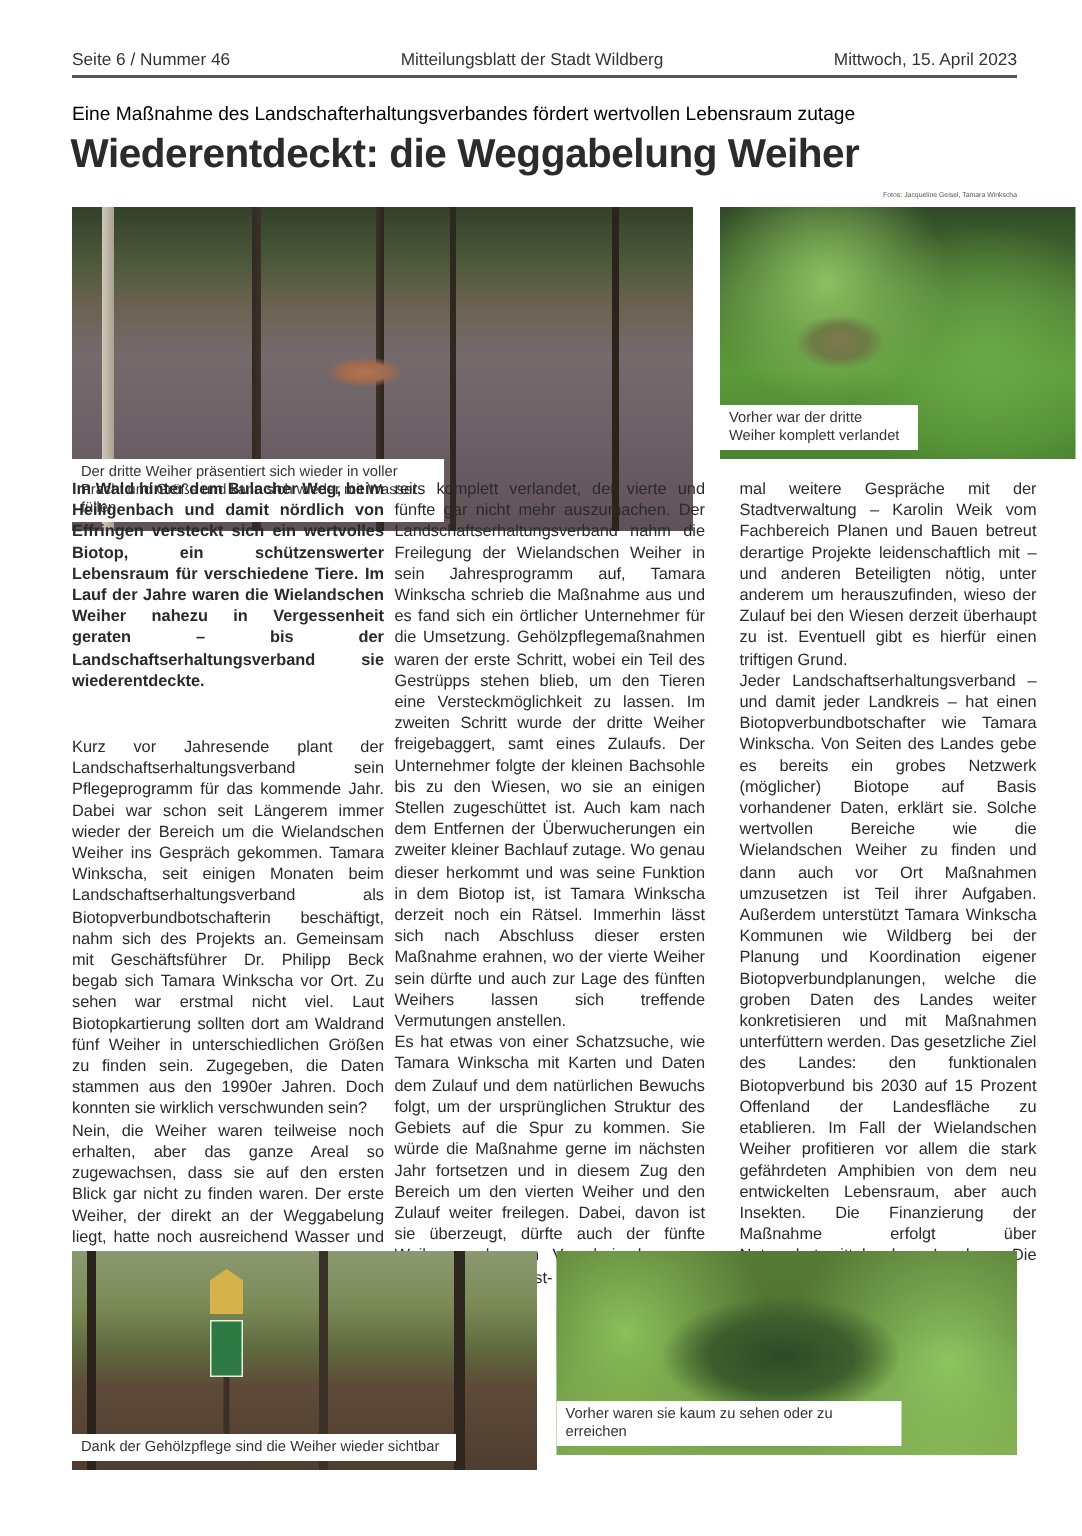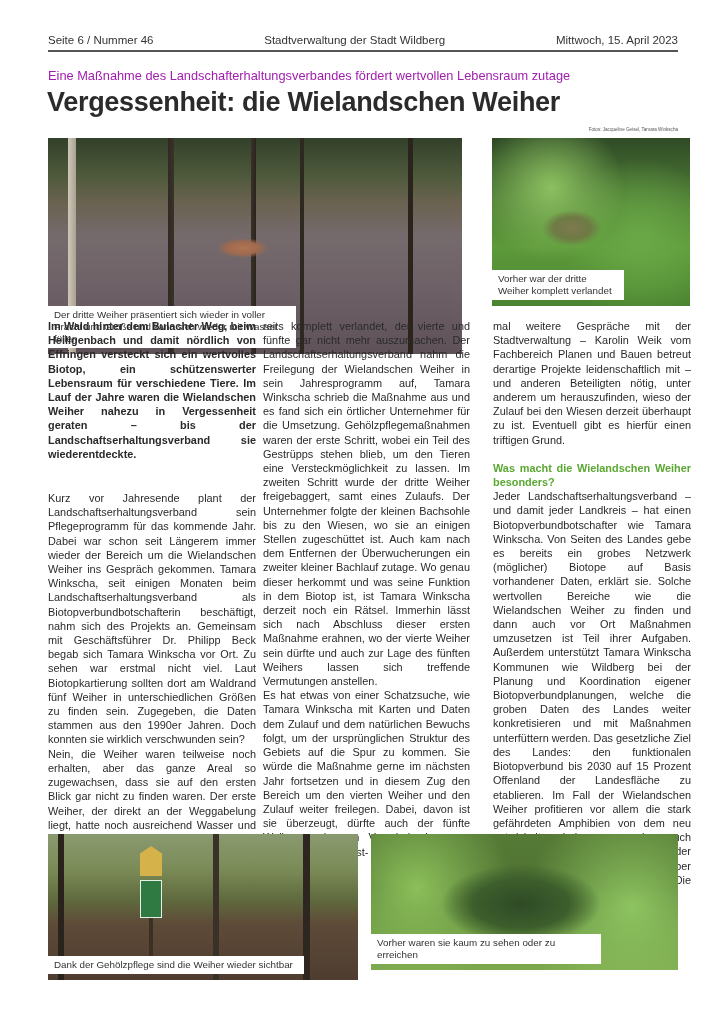--- a/index.html
+++ b/index.html
@@ -4,48 +4,47 @@
 <style>
   html, body { margin: 0; padding: 0; background: #ffffff; }
   body { width: 721px; height: 1024px; position: relative; overflow: hidden;
          font-family: "Liberation Sans", sans-serif; color: #2a2a2a; }
 
   .header { position: absolute; left: 48px; top: 34px; width: 630px; height: 18px;
             display: flex; justify-content: space-between; align-items: flex-start;
             font-size: 11.5px; color: #333; }
   .header-rule { position: absolute; left: 48px; top: 50px; width: 630px; height: 1.5px; background: #555; }
 
-  .kicker { position: absolute; left: 48px; top: 68px; font-size: 12.8px; color: #a21caf; white-space: nowrap; text-align: right; }
+  .kicker { position: absolute; left: 48px; top: 68px; font-size: 12.8px; color: #000000; white-space: nowrap; text-align: right; }
   .headline { position: absolute; left: 47px; top: 87px; font-size: 27px; font-weight: bold;
               color: #2b2b2b; letter-spacing: -0.3px; white-space: nowrap; }
   .credit { position: absolute; right: 43px; top: 127px; font-size: 4.6px; color: #555; white-space: nowrap; }
 
   .photo { position: absolute; overflow: hidden; }
   .photo .caption { position: absolute; left: 0; bottom: 6px; background: #ffffff;
                     font-size: 9.8px; line-height: 12px; color: #333; padding: 3px 6px 3px 6px; }
 
   
   #photo1 { left: 48px; top: 138px; width: 414px; height: 216px;
     background:
       radial-gradient(ellipse 26px 10px at 195px 110px, #b07452 0%, #a06a4e 60%, transparent 100%),
       linear-gradient(90deg, transparent 20px, #cfc7b8 20px, #a9a192 28px, transparent 28px,
                      transparent 120px, #2f2a22 120px, #3a3229 126px, transparent 126px,
                      transparent 203px, #3a3229 203px, #2a241d 208px, transparent 208px,
                      transparent 252px, #2d2820 252px, #2d2820 256px, transparent 256px,
                      transparent 360px, #2a241d 360px, #2a241d 365px, transparent 365px),
       linear-gradient(180deg, #33402a 0%, #4f5a3c 18%, #6a6250 30%, #756a6c 45%, #6d6167 70%, #5e5258 100%);
   }
   
-  #photo2 { left: 480px; top: 138px; width: 198px; height: 168px;
+  #photo2 { left: 480px; top: 138px; width: 237px; height: 168px;
     background:
       radial-gradient(ellipse 30px 18px at 80px 90px, #7d7a50 0%, #6e7a44 60%, transparent 100%),
       radial-gradient(circle at 30% 30%, #8cc061 0%, transparent 40%),
       radial-gradient(circle at 75% 60%, #6aa847 0%, transparent 45%),
       linear-gradient(180deg, #2f4a26 0%, #4d7a34 35%, #5d9a3a 65%, #4a8430 100%);
-    margin-left: 12px;
   }
   
   #photo3 { left: 48px; top: 834px; width: 310px; height: 146px;
     background:
       linear-gradient(90deg, transparent 10px, #2a231c 10px, #2a231c 16px, transparent 16px,
                      transparent 165px, #3a3128 165px, #3a3128 171px, transparent 171px,
                      transparent 255px, #2e2720 255px, #2e2720 262px, transparent 262px),
       linear-gradient(180deg, #8a9a70 0%, #7a8a56 25%, #5f6a3e 45%, #5e4a38 62%, #4e3d30 100%);
   }
   #photo3 .sign-top { position: absolute; left: 92px; top: 12px; width: 22px; height: 30px;
@@ -68,27 +67,27 @@
   .col .subhead { color: #5aa832; font-weight: bold; margin: 14px 0 0 0; }
   #col1 { left: 48px; top: 319px; width: 208px; }
   #col2 { left: 263px; top: 319px; width: 207px; }
   #col3 { left: 493px; top: 319px; width: 198px; }
 </style>
 </head>
 <body>
 
 <div class="header">
   <span>Seite 6 / Nummer 46</span>
-  <span>Stadtverwaltung der Stadt Wildberg</span>
+  <span>Mitteilungsblatt der Stadt Wildberg</span>
   <span>Mittwoch, 15. April 2023</span>
 </div>
 <div class="header-rule"></div>
 
 <div class="kicker">Eine Maßnahme des Landschafterhaltungsverbandes fördert wertvollen Lebensraum zutage</div>
-<div class="headline">Vergessenheit: die Wielandschen Weiher</div>
+<div class="headline">Wiederentdeckt: die Weggabelung Weiher</div>
 <div class="credit">Fotos: Jacqueline Geisel, Tamara Winkscha</div>
 
 <div class="photo" id="photo1">
   <div class="caption" style="width:236px">Der dritte Weiher präsentiert sich wieder in voller Pracht und Größe und kann sich wieder mit Wasser füllen</div>
 </div>
 <div class="photo" id="photo2">
   <div class="caption" style="width:120px">Vorher war der dritte Weiher komplett verlandet</div>
 </div>
 
 <div class="col" id="col1">
@@ -97,21 +96,20 @@
   <p>Nein, die Weiher waren teilweise noch erhalten, aber das ganze Areal so zugewachsen, dass sie auf den ersten Blick gar nicht zu finden waren. Der erste Weiher, der direkt an der Weggabelung liegt, hatte noch ausreichend Wasser und versteckte sich lediglich hinter Gestrüpp. Dasselbe galt für den zweiten etwas weiter oben. Der dritte war allerdings be-</p>
 </div>
 
 <div class="col" id="col2">
   <p>reits komplett verlandet, der vierte und fünfte gar nicht mehr auszumachen. Der Landschaftserhaltungsverband nahm die Freilegung der Wielandschen Weiher in sein Jahresprogramm auf, Tamara Winkscha schrieb die Maßnahme aus und es fand sich ein örtlicher Unternehmer für die Umsetzung. Gehölzpflegemaßnahmen waren der erste Schritt, wobei ein Teil des Gestrüpps stehen blieb, um den Tieren eine Versteckmöglichkeit zu lassen. Im zweiten Schritt wurde der dritte Weiher freigebaggert, samt eines Zulaufs. Der Unternehmer folgte der kleinen Bachsohle bis zu den Wiesen, wo sie an einigen Stellen zugeschüttet ist. Auch kam nach dem Entfernen der Überwucherungen ein zweiter kleiner Bachlauf zutage. Wo genau dieser herkommt und was seine Funktion in dem Biotop ist, ist Tamara Winkscha derzeit noch ein Rätsel. Immerhin lässt sich nach Abschluss dieser ersten Maßnahme erahnen, wo der vierte Weiher sein dürfte und auch zur Lage des fünften Weihers lassen sich treffende Vermutungen anstellen.</p>
   <p>Es hat etwas von einer Schatzsuche, wie Tamara Winkscha mit Karten und Daten dem Zulauf und dem natürlichen Bewuchs folgt, um der ursprünglichen Struktur des Gebiets auf die Spur zu kommen. Sie würde die Maßnahme gerne im nächsten Jahr fortsetzen und in diesem Zug den Bereich um den vierten Weiher und den Zulauf weiter freilegen. Dabei, davon ist sie überzeugt, dürfte auch der fünfte Weiher noch zum Vorschein kommen. Dafür seien aber erst-</p>
 </div>
 
 <div class="col" id="col3">
   <p>mal weitere Gespräche mit der Stadtverwaltung – Karolin Weik vom Fachbereich Planen und Bauen betreut derartige Projekte leidenschaftlich mit – und anderen Beteiligten nötig, unter anderem um herauszufinden, wieso der Zulauf bei den Wiesen derzeit überhaupt zu ist. Eventuell gibt es hierfür einen triftigen Grund.</p>
-  <p class="subhead">Was macht die Wielandschen Weiher besonders?</p>
   <p>Jeder Landschaftserhaltungsverband – und damit jeder Landkreis – hat einen Biotopverbundbotschafter wie Tamara Winkscha. Von Seiten des Landes gebe es bereits ein grobes Netzwerk (möglicher) Biotope auf Basis vorhandener Daten, erklärt sie. Solche wertvollen Bereiche wie die Wielandschen Weiher zu finden und dann auch vor Ort Maßnahmen umzusetzen ist Teil ihrer Aufgaben. Außerdem unterstützt Tamara Winkscha Kommunen wie Wildberg bei der Planung und Koordination eigener Biotopverbundplanungen, welche die groben Daten des Landes weiter konkretisieren und mit Maßnahmen unterfüttern werden. Das gesetzliche Ziel des Landes: den funktionalen Biotopverbund bis 2030 auf 15 Prozent Offenland der Landesfläche zu etablieren. Im Fall der Wielandschen Weiher profitieren vor allem die stark gefährdeten Amphibien von dem neu entwickelten Lebensraum, aber auch Insekten. Die Finanzierung der Maßnahme erfolgt über Naturschutzmittel des Landes. Die Fläche gehört dem BUND.</p>
 </div>
 
 <div class="photo" id="photo3">
   <div class="sign-top"></div>
   <div class="sign-bottom"></div>
   <div class="sign-post"></div>
   <div class="caption" style="width:244px">Dank der Gehölzpflege sind die Weiher wieder sichtbar</div>
 </div>
 <div class="photo" id="photo4">

